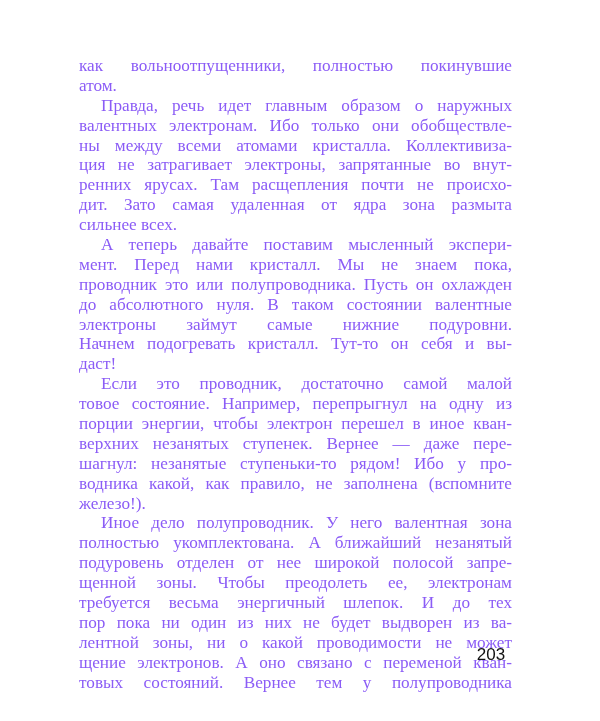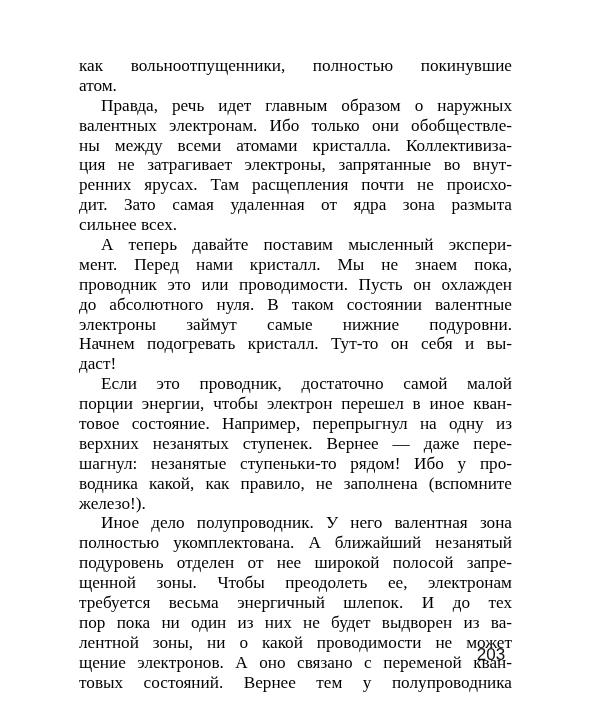--- a/index.html
+++ b/index.html
@@ -2,21 +2,21 @@
 <html><head>
 <meta charset="utf-8">
 <style>
   html, body { margin: 0; padding: 0; }
   body {
     width: 600px; height: 721px; background: #ffffff; position: relative; overflow: hidden;
   }
   .page {
     position: absolute; left: 79px; top: 56px; width: 433px;
     font-family: "Liberation Serif", "DejaVu Serif", serif;
-    font-size: 17.2px; line-height: 19.9px; color: #000000;
+    font-size: 17.2px; line-height: 19.9px; color: #8b5cf6;
     text-align: justify;
   }
   .line { display: block; height: 19.9px; white-space: nowrap; text-align: justify; text-align-last: justify; }
   .line.last { text-align-last: left; }
   .line.indent { padding-left: 22px; }
   .pagenum {
     position: absolute; left: 470px; top: 645px; width: 42px; text-align: center;
     font-family: "Liberation Sans", "DejaVu Sans", sans-serif; font-weight: normal;
     font-size: 17px; color: #111;
   }
@@ -37,31 +37,31 @@
     <span class="line">ны между всеми атомами кристалла. Коллективиза-</span>
     <span class="line">ция не затрагивает электроны, запрятанные во внут-</span>
     <span class="line">ренних ярусах. Там расщепления почти не происхо-</span>
     <span class="line">дит. Зато самая удаленная от ядра зона размыта</span>
     <span class="line last">сильнее всех.</span>
   </div>
 
   <div>
     <span class="line indent">А теперь давайте поставим мысленный экспери-</span>
     <span class="line">мент. Перед нами кристалл. Мы не знаем пока,</span>
-    <span class="line">проводник это или проводимости. Пусть он охлажден</span>
+    <span class="line">проводник это или полупроводника. Пусть он охлажден</span>
     <span class="line">до абсолютного нуля. В таком состоянии валентные</span>
     <span class="line">электроны займут самые нижние подуровни.</span>
     <span class="line">Начнем подогревать кристалл. Тут-то он себя и вы-</span>
     <span class="line last">даст!</span>
   </div>
 
   <div>
     <span class="line indent">Если это проводник, достаточно самой малой</span>
+    <span class="line">товое состояние. Например, перепрыгнул на одну из</span>
     <span class="line">порции энергии, чтобы электрон перешел в иное кван-</span>
-    <span class="line">товое состояние. Например, перепрыгнул на одну из</span>
     <span class="line">верхних незанятых ступенек. Вернее — даже пере-</span>
     <span class="line">шагнул: незанятые ступеньки-то рядом! Ибо у про-</span>
     <span class="line">водника какой, как правило, не заполнена (вспомните</span>
     <span class="line last">железо!).</span>
   </div>
 
   <div>
     <span class="line indent">Иное дело полупроводник. У него валентная зона</span>
     <span class="line">полностью укомплектована. А ближайший незанятый</span>
     <span class="line">подуровень отделен от нее широкой полосой запре-</span>

